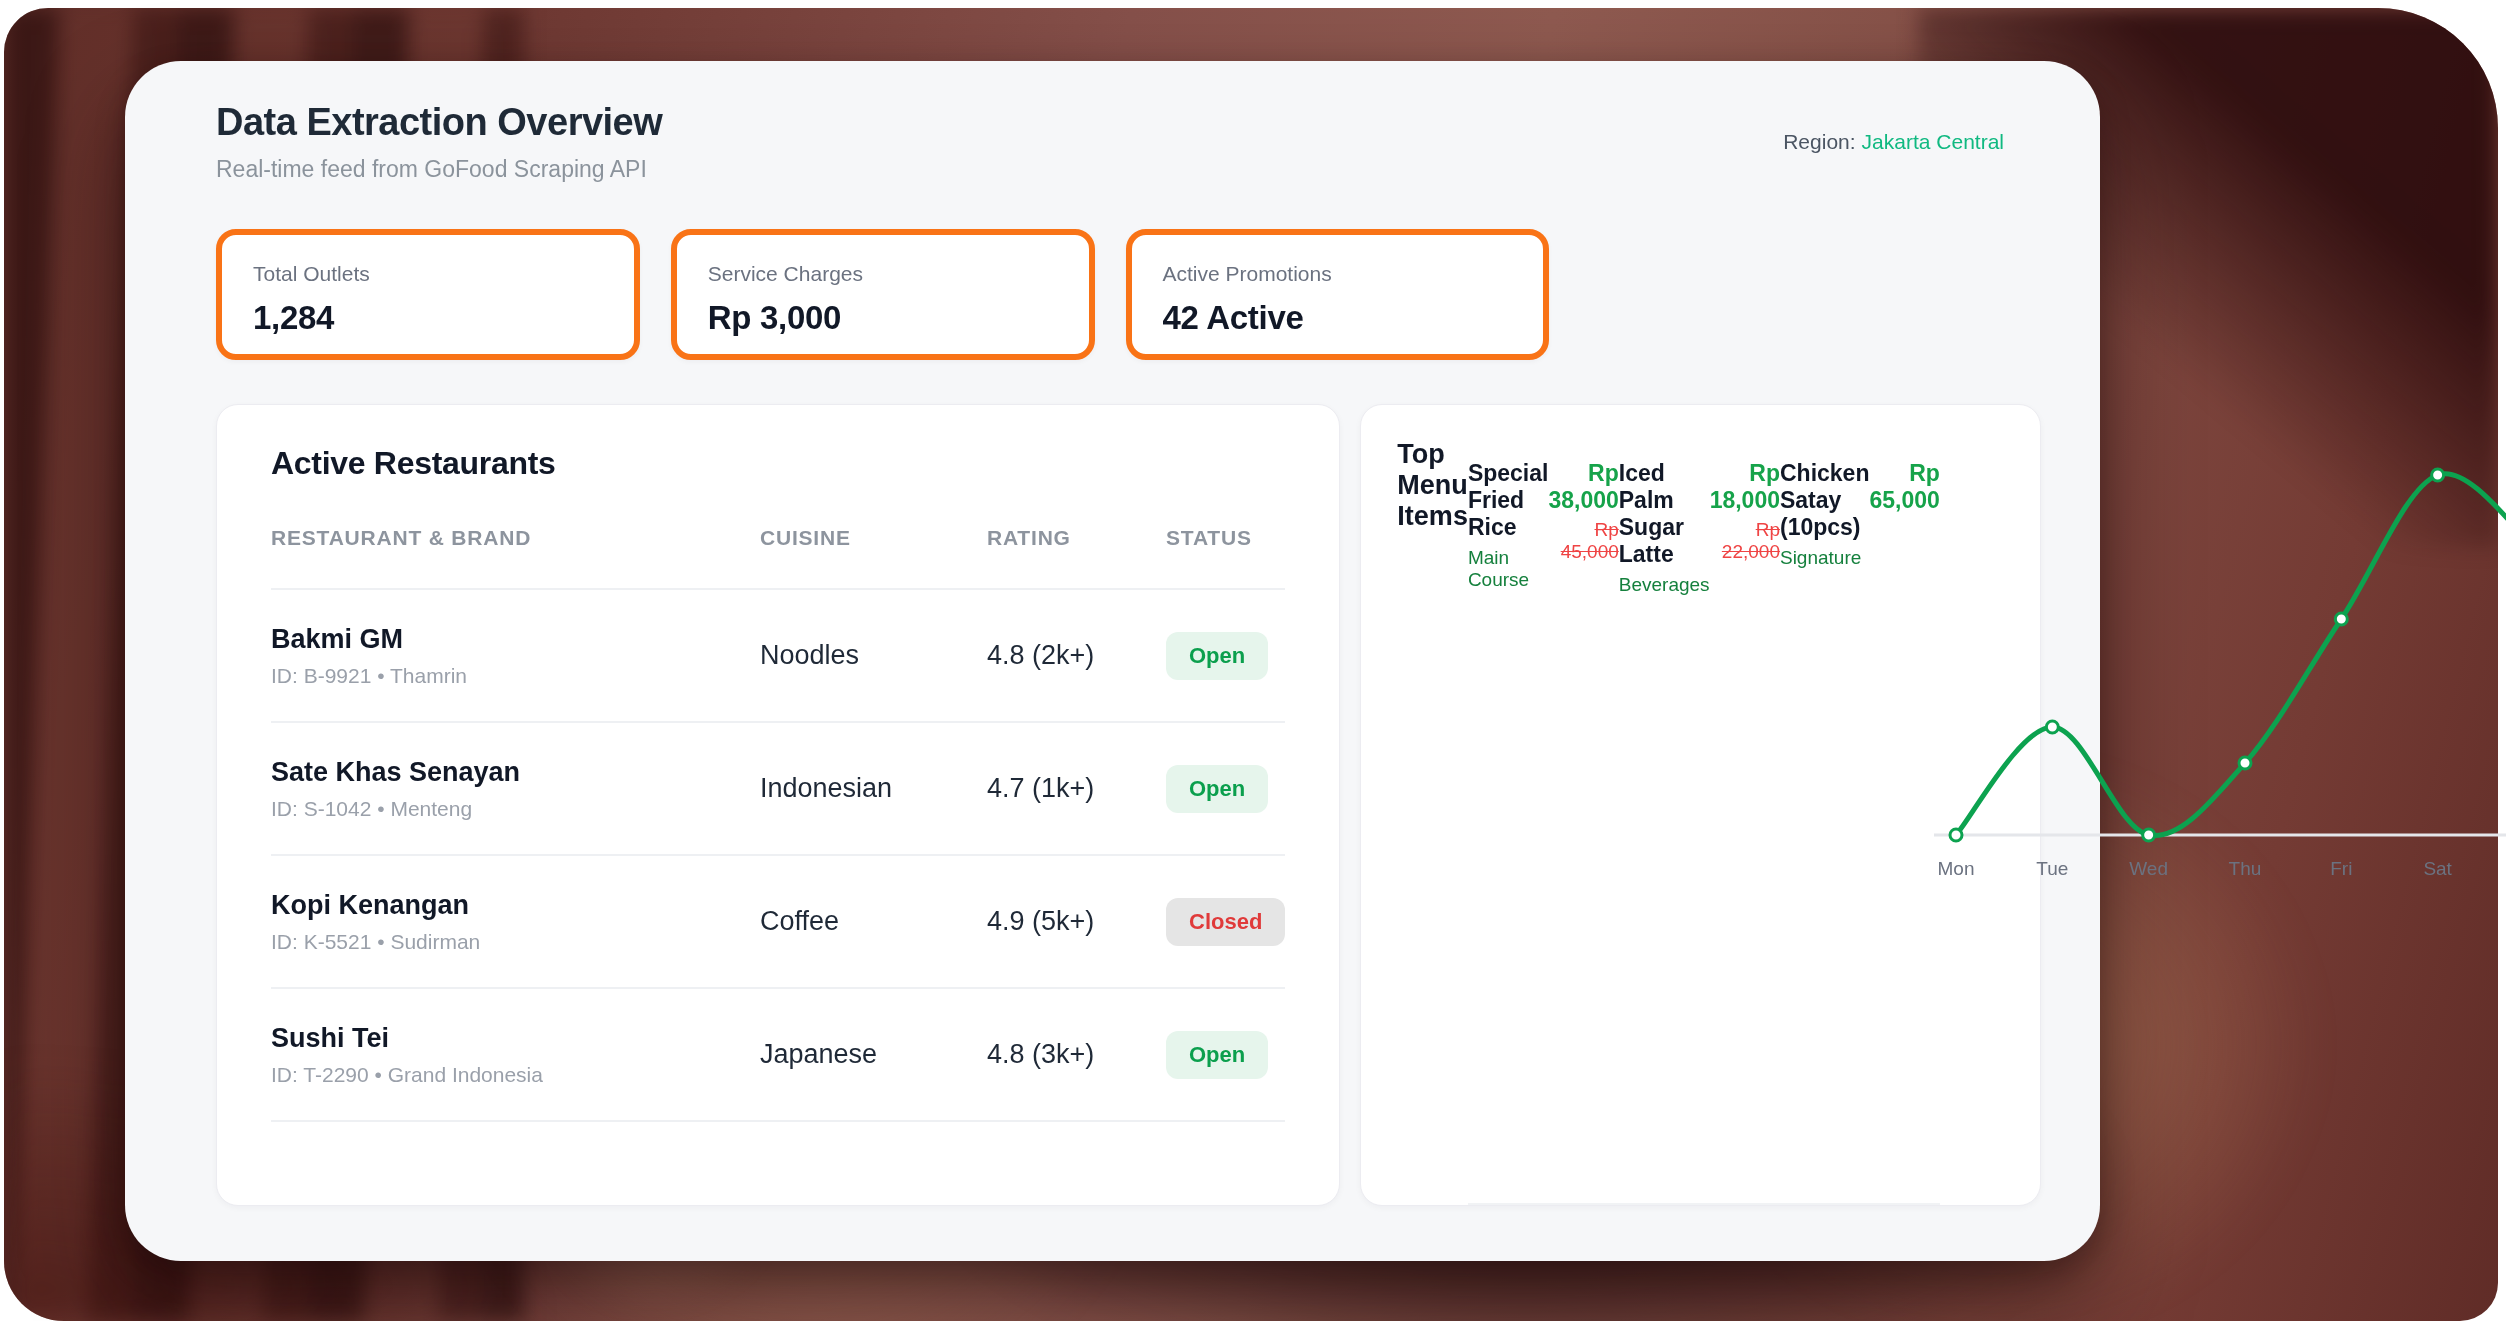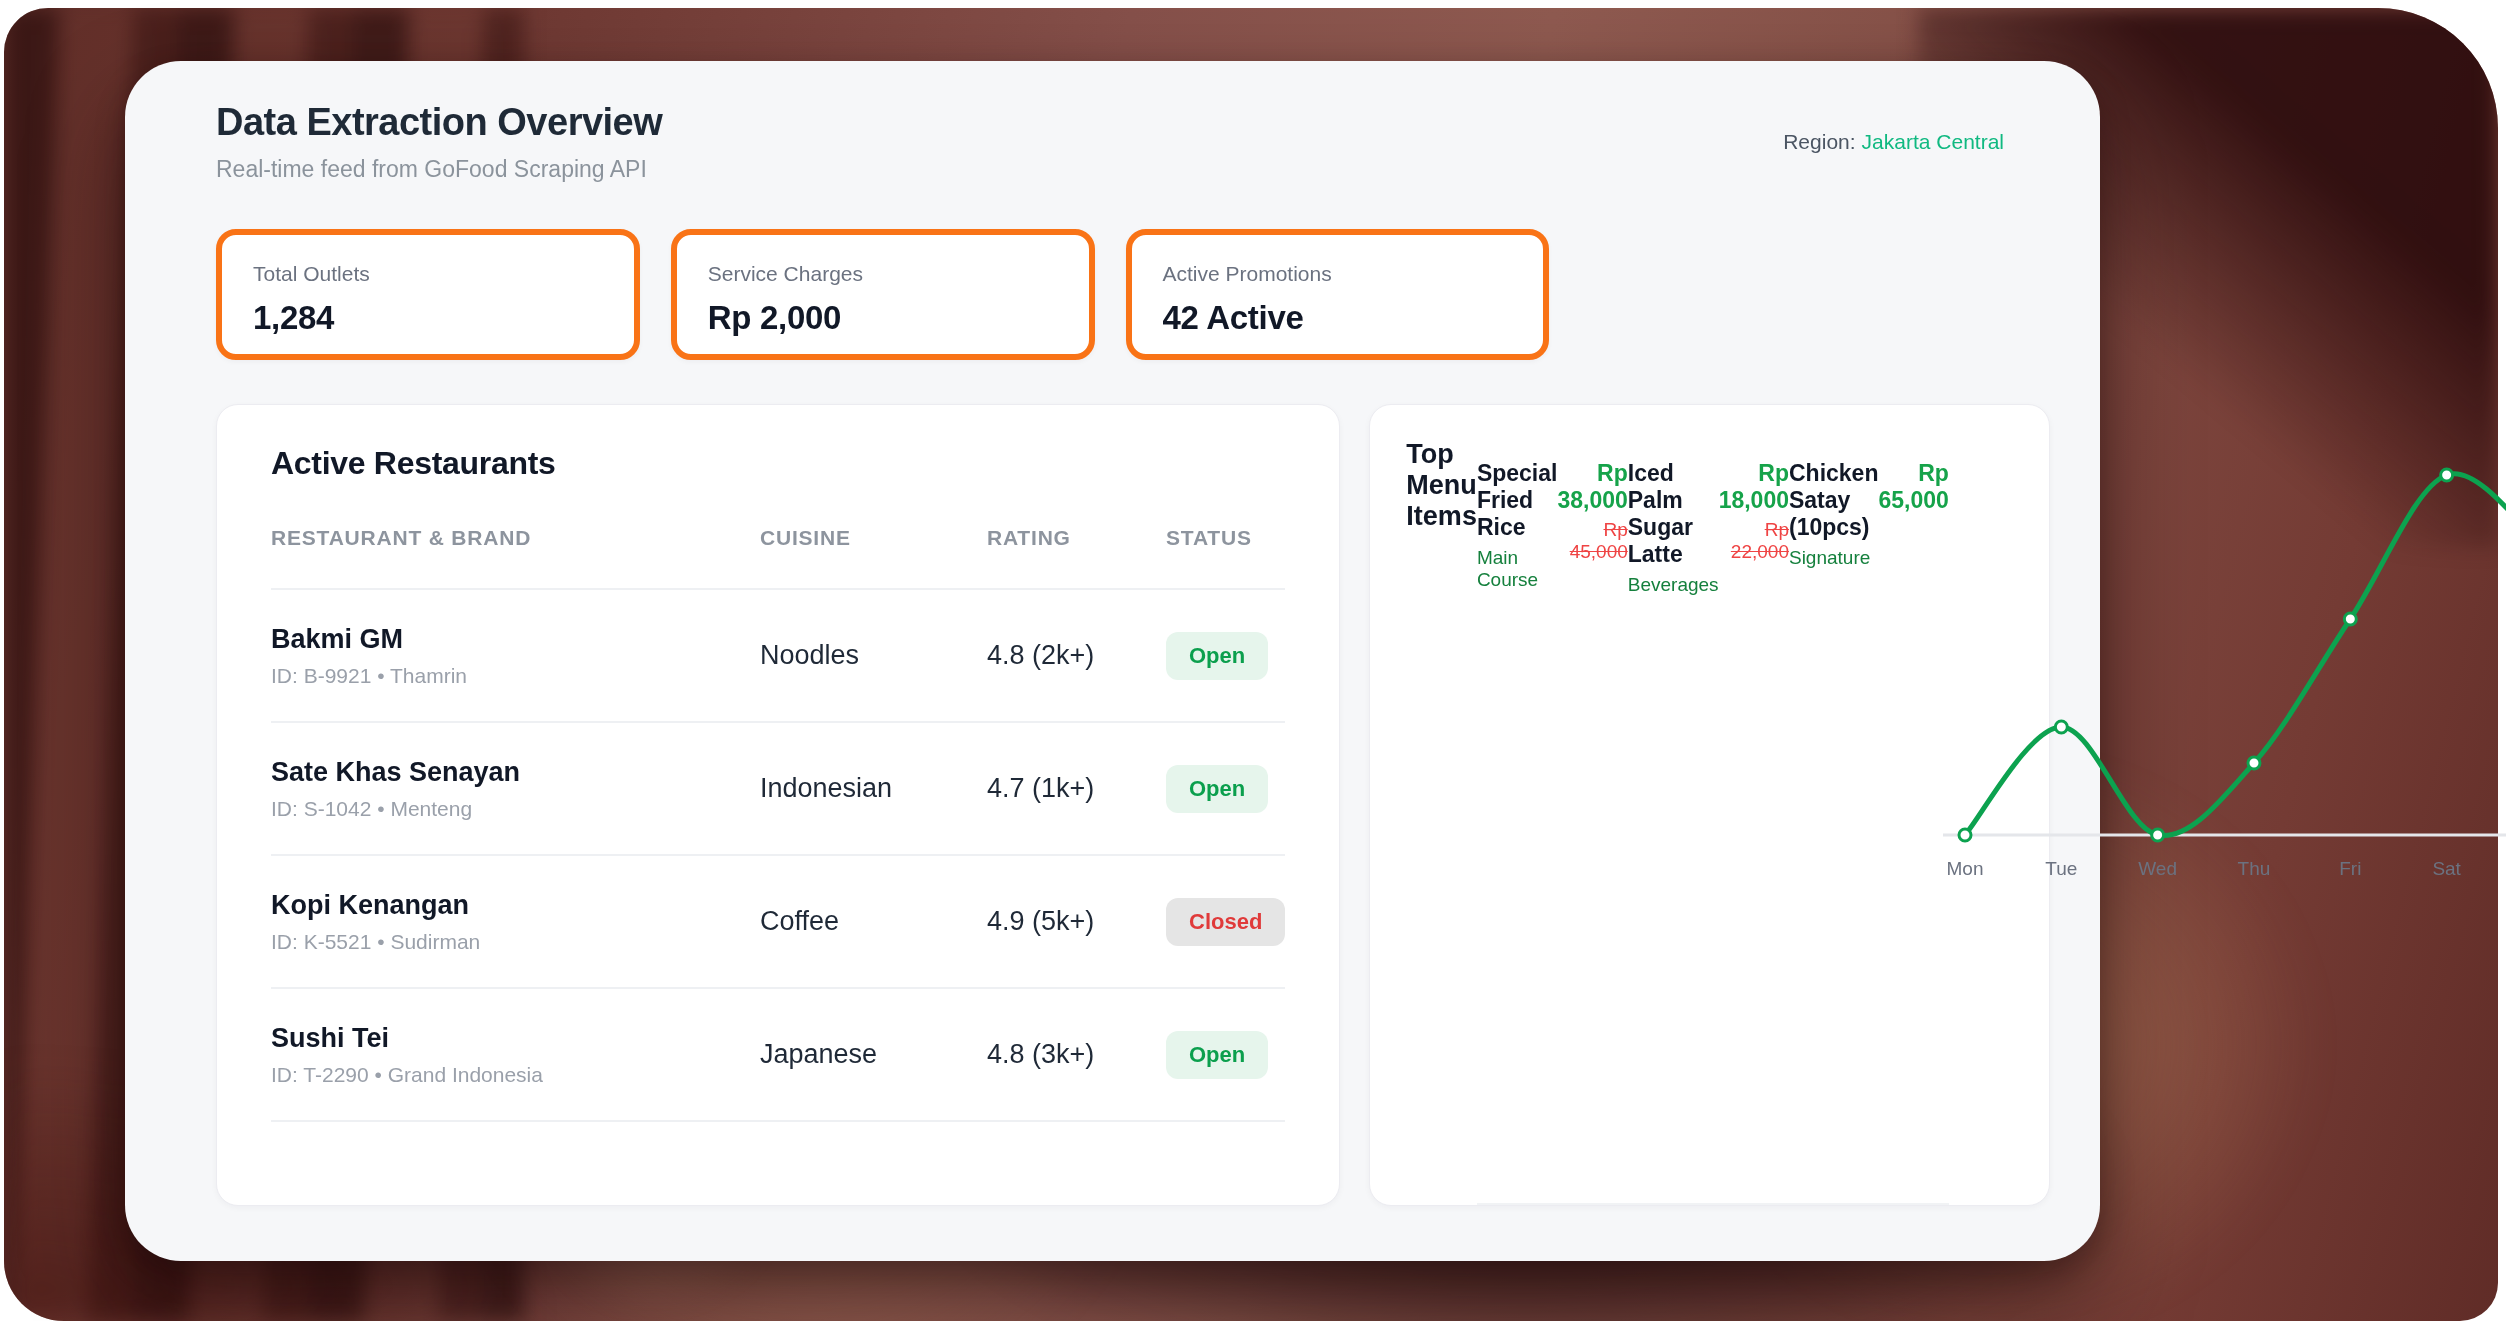--- a/index.html
+++ b/index.html
@@ -40,21 +40,21 @@
   .region .region-value { color:#10b981; margin-left:6px; }
 
   
   .stats-row { display:grid; grid-template-columns:repeat(4,1fr); gap:31px; margin-top:46px; }
   .stat-card { background:#ffffff; height:131px; border-radius:20px; border:6px solid #f97316;
                box-shadow:0 2px 5px rgba(20,25,40,.04); padding:27px 31px; }
   .stat-label { font-size:21px; color:#6b7280; }
   .stat-value { font-size:33px; font-weight:bold; color:#111827; margin-top:13px; letter-spacing:-.3px; }
 
   
-  .panels-row { display:flex; gap:29px; margin-top:44px; height:802px; }
+  .panels-row { display:flex; gap:20px; margin-top:44px; height:802px; }
   .panel { background:#ffffff; border-radius:22px; border:1px solid #ececf1;
            box-shadow:0 2px 6px rgba(20,25,40,.04); }
   .panel-left { flex:1; padding:40px 54px 0; }
   .panel-right { width:681px; padding:34px 36px 0; display:flex; flex-direction:row; }
 
   .panel-title { font-size:32px; font-weight:bold; color:#111827; letter-spacing:-.3px; }
 
   .t-head { display:grid; grid-template-columns:489px 227px 179px 1fr; margin-top:44px;
             padding-bottom:38px; border-bottom:2px solid #eef0f3; }
   .t-head span { font-size:21px; font-weight:bold; color:#8d949e; letter-spacing:.8px; }
@@ -106,21 +106,21 @@
     </div>
   </div>
 
   <div class="stats-row">
     <div class="stat-card">
       <div class="stat-label">Total Outlets</div>
       <div class="stat-value">1,284</div>
     </div>
     <div class="stat-card">
       <div class="stat-label">Service Charges</div>
-      <div class="stat-value">Rp 2,000</div>
+      <div class="stat-value">Rp 3,000</div>
     </div>
     <div class="stat-card">
       <div class="stat-label">Active Promotions</div>
       <div class="stat-value">42 Active</div>
     </div>
   </div>
 
   <div class="panels-row">
 
     <div class="panel panel-left">

